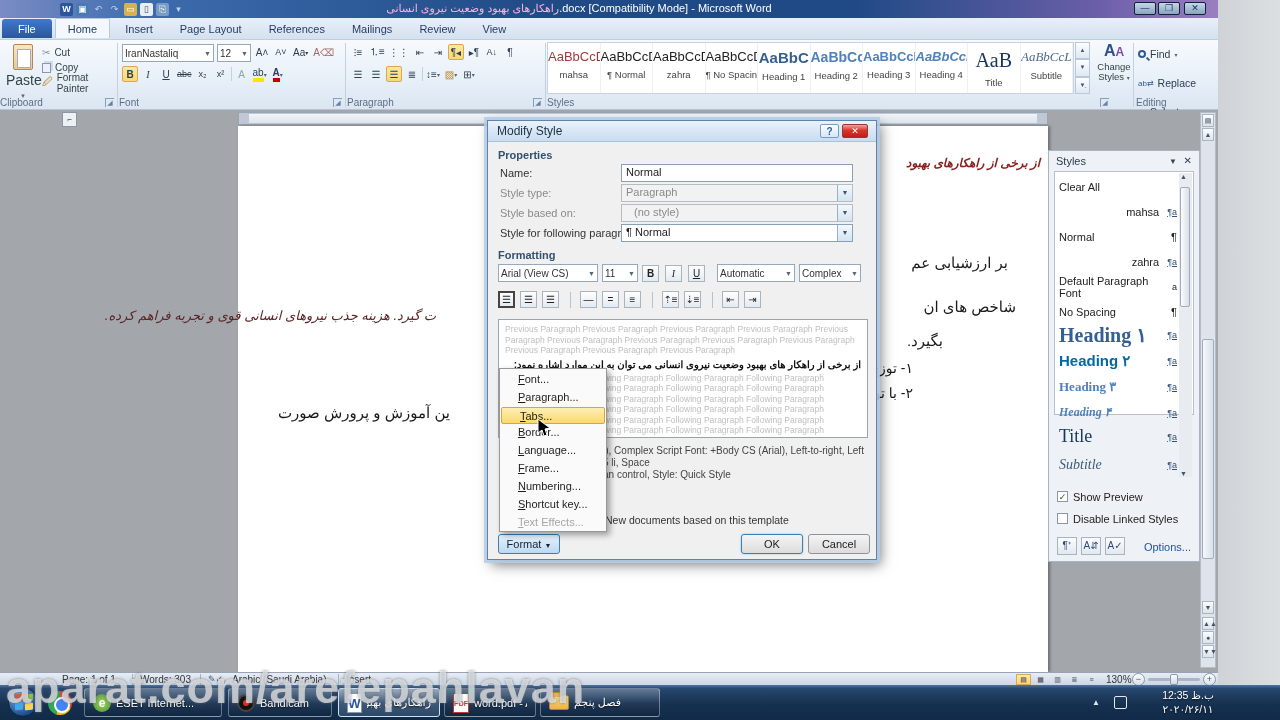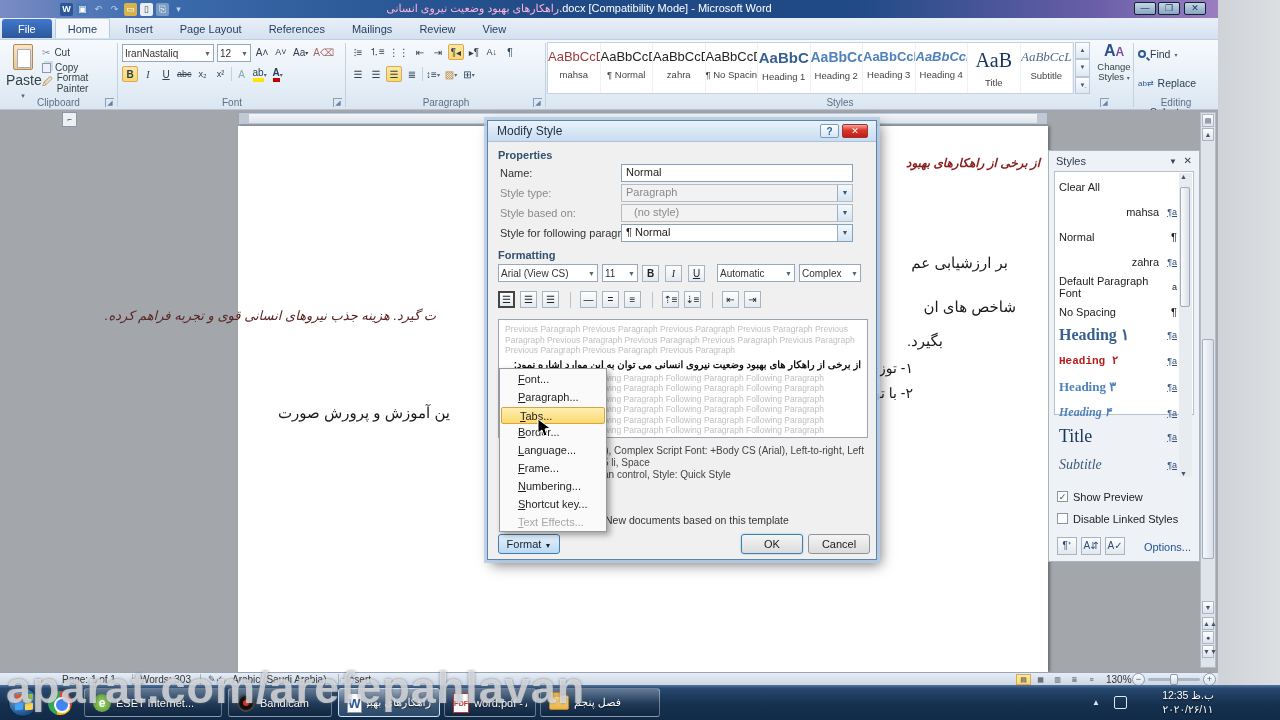--- a/index.html
+++ b/index.html
@@ -23,21 +23,21 @@
   #tabrow { left:0; top:18px; width:1218px; height:22px; background:linear-gradient(180deg,#e8eff8,#d5e1f0); border-bottom:1px solid #c0cfe0; }
   .rtab { display:inline-block; padding:4px 12px 3px; color:#1e395f; font-size:11px; }
   #tab-file { background:linear-gradient(180deg,#3f79d0,#2b5797); color:#fff; border-radius:3px 3px 0 0; margin-left:2px; padding:4px 16px 3px; }
   .rtab.active { background:#f4f8fc; border:1px solid #b9c9dc; border-bottom:none; border-radius:2px 2px 0 0; }
   #ribbon-min { right:38px; top:24px; color:#4a6a92; font-size:8px; }
   #ribbon-help { right:18px; top:23px; width:14px; height:14px; border-radius:50%; background:radial-gradient(#6fa6e0,#2d6cb4); color:#fff; text-align:center; line-height:14px; font-size:10px; font-weight:bold; }
 
   
   #ribbon { left:0; top:40px; width:1218px; height:70px; background:linear-gradient(180deg,#f7fafd 0%,#e8f0f8 55%,#dbe6f2 100%); border-bottom:1px solid #b6c4d5; }
   .rgroup { position:absolute; top:0; height:56px; }
-  .rgroup-label { position:absolute; top:57px; width:100%; text-align:center; color:#5d6f84; font-size:10px; }
+  .rgroup-label { position:absolute; top:57px; width:100%; text-align:left; color:#5d6f84; font-size:10px; }
   .launcher { position:absolute; top:58px; right:1px; width:9px; height:9px; border-left:1px solid #8aa0b8; border-top:1px solid #8aa0b8; font-size:7px; color:#6a80a0; line-height:8px; text-align:center; }
   .vsep { position:absolute; top:3px; height:64px; width:1px; background:#c3d0de; }
   .combo { background:#fff; border:1px solid #98a8bc; height:17px; display:inline-flex; align-items:center; padding:8px 2px; font-size:10px; color:#333; }
   .combo .arr { margin-left:auto; color:#567; font-size:7px; padding-left:3px; }
   .rbtn { display:inline-flex; align-items:center; justify-content:center; min-width:16px; height:16px; font-size:10px; color:#2c3e50; border:1px solid transparent; border-radius:2px; }
   .rbtn.on { background:linear-gradient(180deg,#fde9a2,#f8d871); border-color:#d8a858; }
   .mini { font-size:9px; }
 
   
   #paste-big { left:6px; top:3px; width:34px; height:52px; text-align:center; }
@@ -119,22 +119,22 @@
   #stylespane { left:1048px; top:150px; width:152px; height:412px; background:#eef1f5; border:1px solid #a8b4c4; }
   #sp-title { left:7px; top:4px; font-size:11px; color:#2c3c50; }
   #sp-menu { right:22px; top:6px; font-size:8px; color:#345; }
   #sp-close { right:7px; top:4px; font-size:10px; color:#345; }
   #sp-list { left:5px; top:20px; width:140px; height:244px; background:#fff; border:1px solid #b8c0ca; }
   .sp-item { position:absolute; left:4px; right:16px; height:25px; display:flex; align-items:center; }
   .sp-name { font-size:11px; color:#222; }
   .sp-marker { margin-left:auto; font-size:9px; color:#33517a; text-decoration:underline; }
   .sp-item.rtl .sp-name { margin-left:auto; padding-right:4px; }
   .sp-item.rtl .sp-marker { margin-left:4px; }
-  .h1s { font-family:"Liberation Serif", serif; font-size:16px; font-weight:bold; color:#365f91; }
-  .h2s { font-family:Liberation Mono, monospace; font-size:11px; font-weight:bold; color:#b91c1c; }
+  .h1s { font-family:"Liberation Serif", serif; font-size:20px; font-weight:bold; color:#365f91; }
+  .h2s { font-family:Liberation Sans, sans-serif; font-size:15px; font-weight:bold; color:#0369a1; }
   .h3s { font-family:"Liberation Serif", serif; font-size:13px; font-weight:bold; color:#4f81bd; }
   .h4s { font-family:"Liberation Serif", serif; font-size:12px; font-weight:bold; font-style:italic; color:#4f81bd; }
   .titles { font-family:"Liberation Serif", serif; font-size:18px; color:#17365d; }
   .subtitles { font-family:"Liberation Serif", serif; font-size:14px; font-style:italic; color:#3f5a78; }
   #sp-scroll { position:absolute; right:1px; top:1px; width:13px; height:304px; background:#e8ebef; }
   #sp-thumb { position:absolute; left:1px; top:14px; width:10px; height:120px; background:linear-gradient(90deg,#fbfcfd,#d8dfe8); border:1px solid #a0acba; border-radius:2px; }
   .sp-check { position:absolute; left:8px; width:11px; height:11px; border:1px solid #8a96a4; background:#fff; font-size:9px; line-height:10px; text-align:center; color:#1a5c1a; }
   .sp-chklab { position:absolute; left:24px; font-size:11px; color:#222; }
   .sp-icbtn { position:absolute; width:20px; height:18px; border:1px solid #a8b4c0; background:linear-gradient(180deg,#fdfdfe,#e2e8ef); font-size:10px; text-align:center; line-height:16px; color:#2a4a7a; }
   #sp-options { position:absolute; right:8px; top:390px; font-size:11px; color:#2456a0; }

